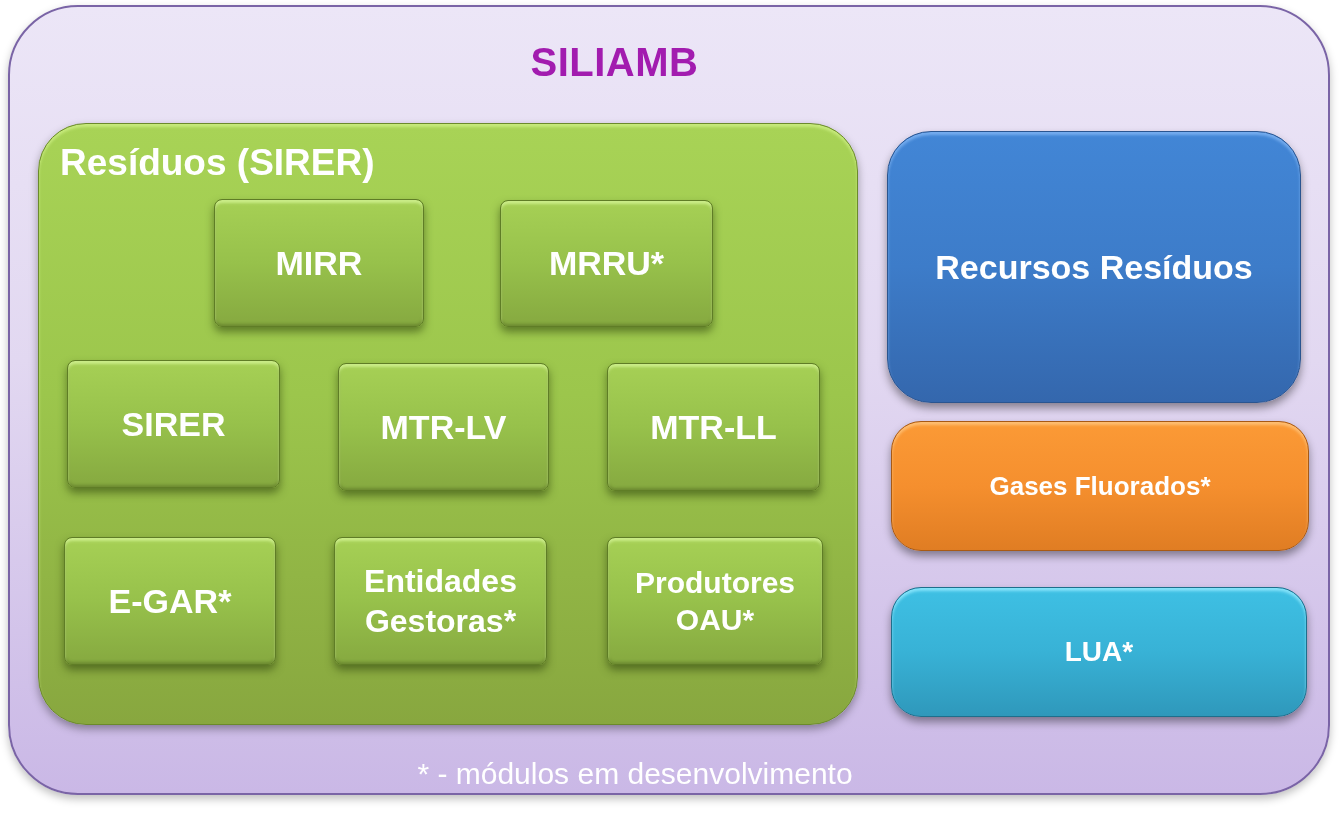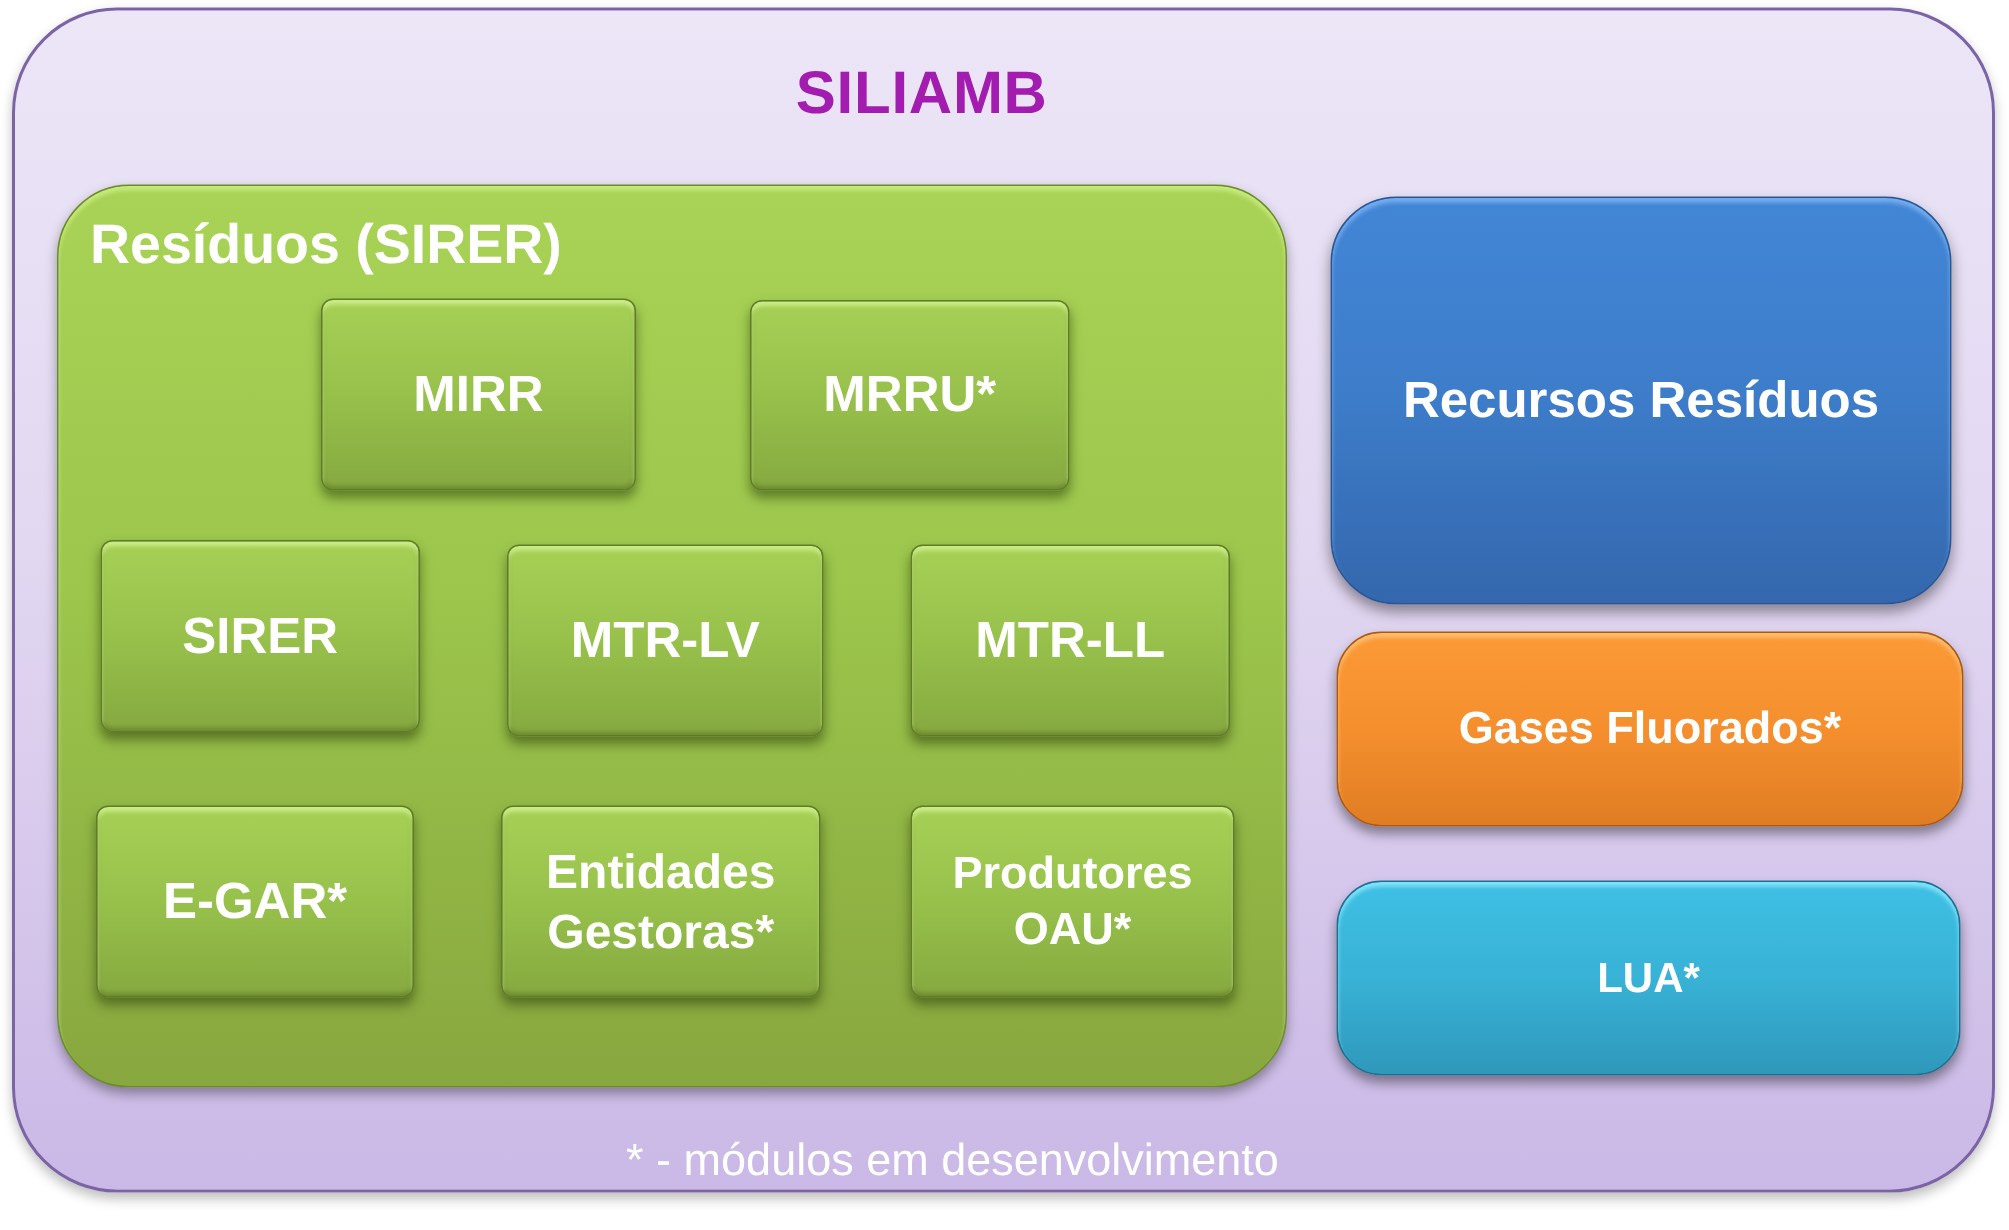--- a/index.html
+++ b/index.html
@@ -106,21 +106,21 @@
       border: 1px solid #2a5590;
       box-shadow: 0 5px 9px rgba(0,0,0,0.4), inset 0 3px 3px rgba(140,190,250,0.7);
       font-size: 34px;
     }
     .side.orange {
       left: 891px; top: 421px; width: 418px; height: 130px;
       border-radius: 30px;
       background: linear-gradient(to bottom, #fb9a36 0%, #f58f2e 50%, #e07d23 100%);
       border: 1px solid #a85a14;
       box-shadow: 0 5px 8px rgba(0,0,0,0.4), inset 0 3px 3px rgba(255,205,140,0.7);
-      font-size: 30px;
+      font-size: 26px;
       justify-content: center;
     }
     .side.cyan {
       left: 891px; top: 587px; width: 416px; height: 130px;
       border-radius: 30px;
       background: linear-gradient(to bottom, #3ec0e4 0%, #38b2d6 50%, #2f98bb 100%);
       border: 1px solid #1e6f8c;
       box-shadow: 0 5px 8px rgba(0,0,0,0.4), inset 0 3px 3px rgba(150,235,255,0.8);
       font-size: 28px;
     }

